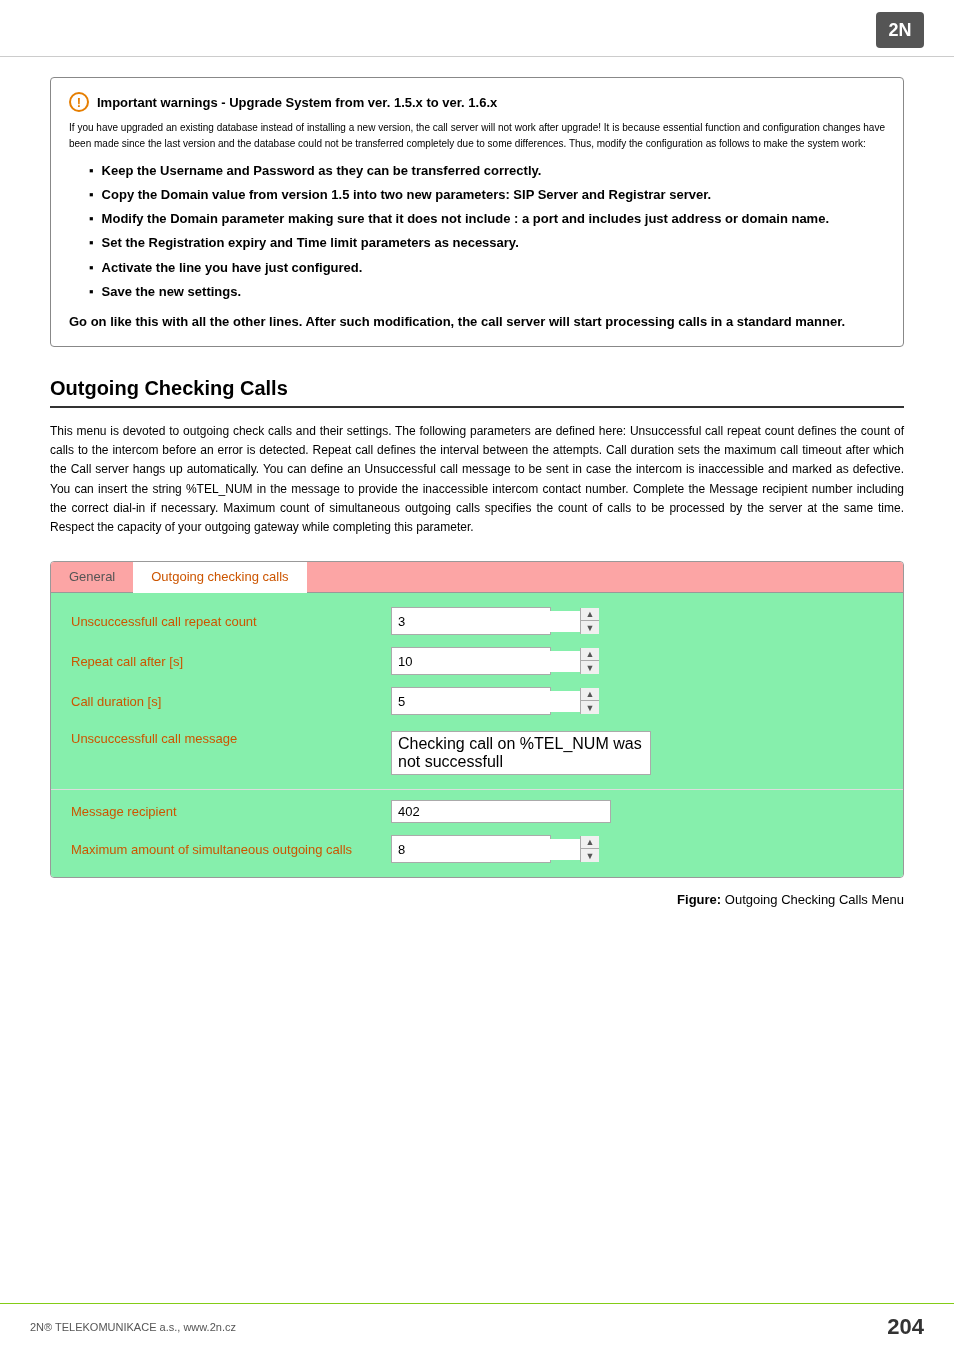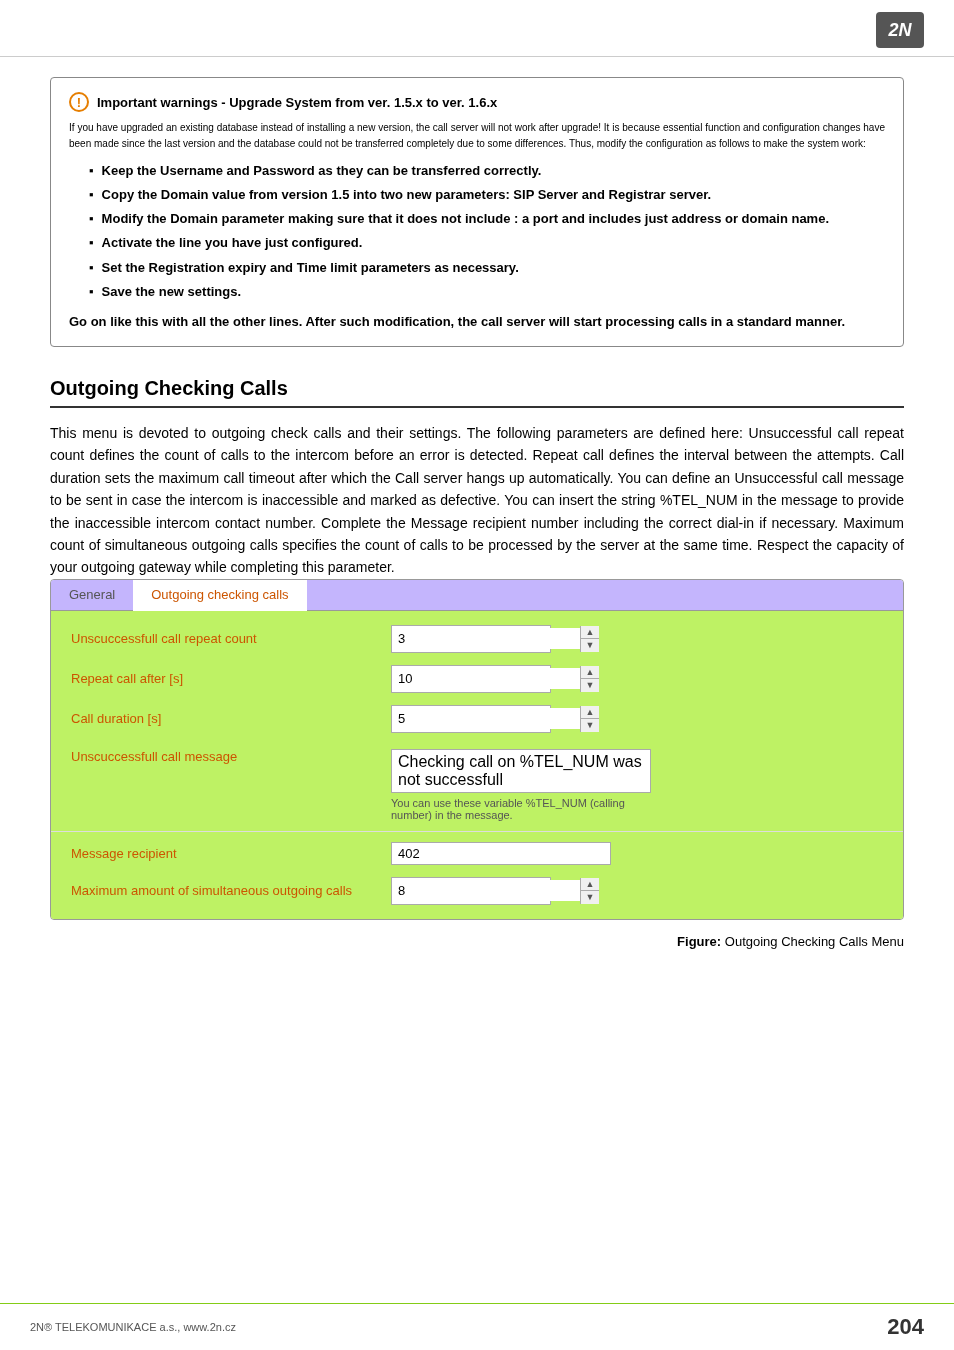--- a/index.html
+++ b/index.html
@@ -21,21 +21,20 @@
       position: relative;
     }
 
     
     .header {
       display: flex;
       justify-content: flex-end;
       align-items: center;
       padding: 12px 30px 8px 30px;
       border-bottom: 1px solid #ccc;
-      font-style: italic;
     }
 
     .logo-box {
       width: 48px;
       height: 36px;
       background: #555;
       color: #fff;
       font-size: 18px;
       font-weight: bold;
       display: flex;
@@ -122,57 +121,58 @@
     .section-heading {
       font-size: 20px;
       font-weight: bold;
       margin-bottom: 14px;
       border-bottom: 2px solid #333;
       padding-bottom: 6px;
     }
 
     
     .section-body {
-      font-size: 14px;
+      font-size: 12px;
       line-height: 1.6;
       text-align: justify;
+      margin-bottom: 24px;
     }
 
     
     .settings-panel {
       border: 1px solid #999;
       border-radius: 4px;
       overflow: hidden;
       margin-bottom: 14px;
     }
 
     .settings-tabs {
       display: flex;
-      background: #c4b5fd;
+      background: #fca5a5;
       border-bottom: 1px solid #999;
     }
 
     .tab-item {
       padding: 7px 18px;
       font-size: 13px;
       cursor: pointer;
       color: #555;
     }
 
     .tab-item.active {
       background: #fff;
       color: #cc5500;
       border-bottom: 2px solid #fff;
       margin-bottom: -1px;
       font-weight: normal;
     }
 
     .settings-body {
       padding: 8px 0;
-      background: #bef264;
+      background: #86efac;
     }
 
     .settings-row {
       display: flex;
       align-items: center;
       padding: 6px 20px;
     }
 
     .settings-label {
       flex: 0 0 320px;
@@ -318,24 +318,24 @@
         <li>
             <span>Keep the Username and Password as they can be transferred correctly.</span>
           </li>
         <li>
             <span>Copy the Domain value from version 1.5 into two new parameters: SIP Server and Registrar server.</span>
           </li>
         <li>
             <span>Modify the Domain parameter making sure that it does not include : a port and includes just address or domain name.</span>
           </li>
         <li>
+            <span>Set the Registration expiry and Time limit parameters as necessary.</span>
+          </li>
+        <li>
             <span>Activate the line you have just configured.</span>
-          </li>
-        <li>
-            <span>Set the Registration expiry and Time limit parameters as necessary.</span>
           </li>
         <li>
             <span>Save the new settings.</span>
           </li>
       </ul>
       <div class="warning-footer">Go on like this with all the other lines. After such modification, the call server will start processing calls in a standard manner.</div>
     </div>
 
     <div class="section-heading">Outgoing Checking Calls</div>
 
@@ -386,21 +386,20 @@
               </div>
             </div>
           </div>
         </div>
 
         <div class="settings-row settings-row-tall">
           <div class="settings-label">Unscuccessfull call message</div>
           <div class="settings-value-area">
             <div class="message-area">
               <div class="message-input-box">Checking call on %TEL_NUM was not successfull</div>
-              <div class="hint-text">You can use these variable %TEL_NUM (calling number) in the message.</div>
             </div>
           </div>
         </div>
 
         <div class="divider-row"></div>
 
         <div class="settings-row">
           <div class="settings-label">Message recipient</div>
           <div class="settings-value-area">
             <input class="text-input" type="text" value="402" style="">

